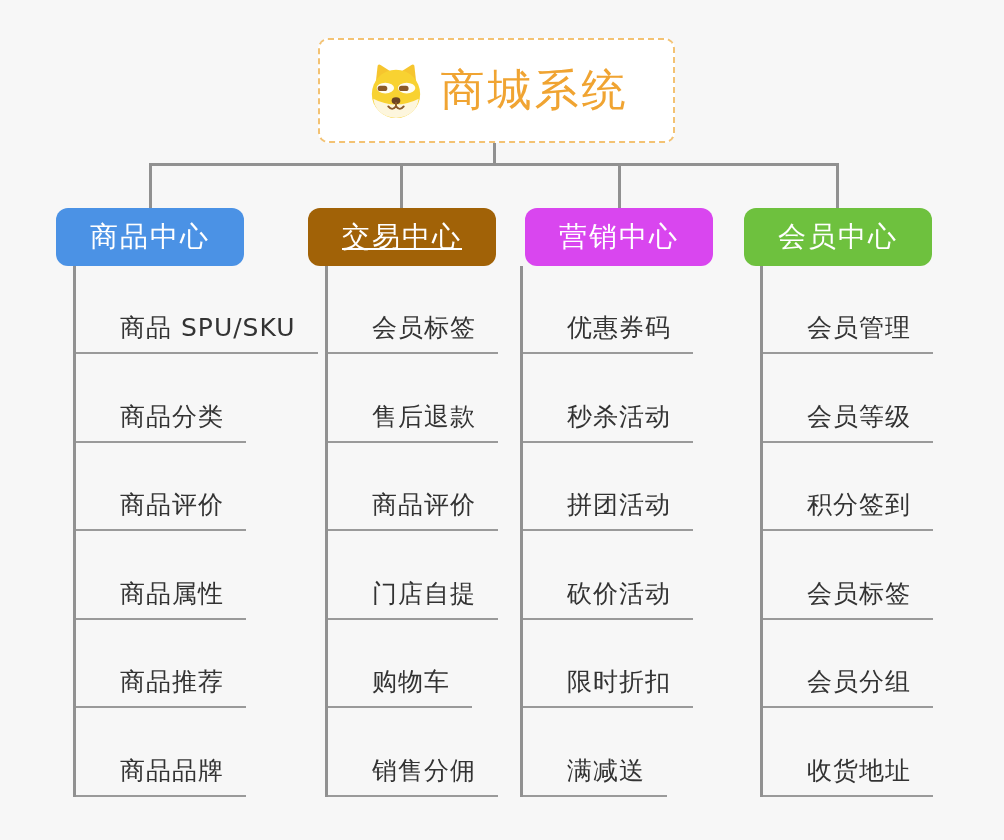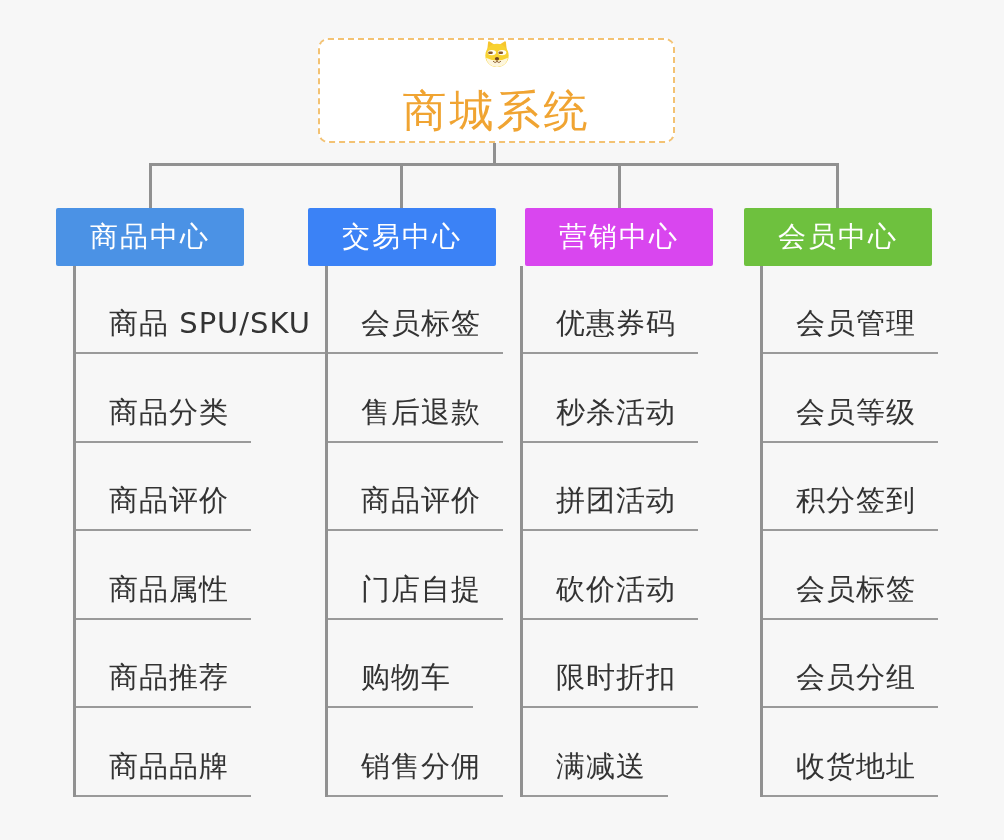--- a/index.html
+++ b/index.html
@@ -21,32 +21,31 @@
   .drop-3{left:836px;}
   
   .root-node{
     position:absolute;left:318px;top:38px;width:357px;height:105px;
     background:#ffffff;
     border:2px dashed #f3c273;
     border-radius:10px;
     box-sizing:border-box;
     display:flex;align-items:center;justify-content:center;gap:14px;
     cursor:pointer;
-    flex-direction:column;
   }
   .root-title{
     font-size:44px;
     color:#f0a432;
     letter-spacing:3px;
     white-space:nowrap;
   }
   
   .branch{
     position:absolute;top:208px;width:188px;height:58px;
-    border-radius:2px;
+    border-radius:12px;
     color:#ffffff;
     font-size:28px;
     letter-spacing:2px;
     display:flex;align-items:center;justify-content:center;
     white-space:nowrap;
     cursor:pointer;
   }
   .branch-0{left:56px;}
   .branch-1{left:308px;}
   .branch-2{left:525px;}
@@ -59,24 +58,24 @@
   .col-0{left:73px;}
   .col-1{left:325px;}
   .col-2{left:520px;}
   .col-3{left:760px;}
   .leaf{height:88.6px;position:relative;}
   .leaf:first-child{height:88px;}
   .leaf-label{
     position:absolute;left:0;bottom:0;
     display:inline-block;
     white-space:nowrap;
-    font-size:29px;
+    font-size:25px;
     color:#333333;
     letter-spacing:1px;
-    padding:0 22px 8px 33px;
+    padding:0 22px 8px 44px;
     border-bottom:2px solid #9a9a9a;
     cursor:pointer;
   }
 </style>
 </head>
 <body>
 
 <div class="canvas">
 
   <div class="conn root-stem"></div>
@@ -96,21 +95,21 @@
       <ellipse cx="43" cy="27" rx="9" ry="5.5" fill="#fffdf2"></ellipse>
       <rect x="13" y="24.5" width="10" height="5.5" rx="2.7" fill="#8a5a2a"></rect>
       <rect x="35" y="24.5" width="10" height="5.5" rx="2.7" fill="#8a5a2a"></rect>
       <ellipse cx="32" cy="40" rx="4.5" ry="3.5" fill="#6b4423"></ellipse>
       <path d="M32 42 L32 46 M24 46 Q28 51 32 46 Q36 51 40 46" stroke="#8a5a2a" stroke-width="2" fill="none" stroke-linecap="round"></path>
     </svg>
     <span class="root-title">商城系统</span>
   </div>
 
   <div class="branch branch-0" style="background-color: rgb(75, 146, 229);">商品中心</div>
-  <div class="branch branch-1" style="background-color: #3b82f6;">交易中心</div>
+  <div class="branch branch-1" style="background-color: #a16207; text-decoration: underline;">交易中心</div>
   <div class="branch branch-2" style="background-color: #d946ef;">营销中心</div>
   <div class="branch branch-3" style="background-color: rgb(110, 193, 62);">会员中心</div>
 
   <div class="col col-0">
     <div class="leaf">
         <span class="leaf-label">商品 SPU/SKU</span>
       </div>
     <div class="leaf">
         <span class="leaf-label">商品分类</span>
       </div>

